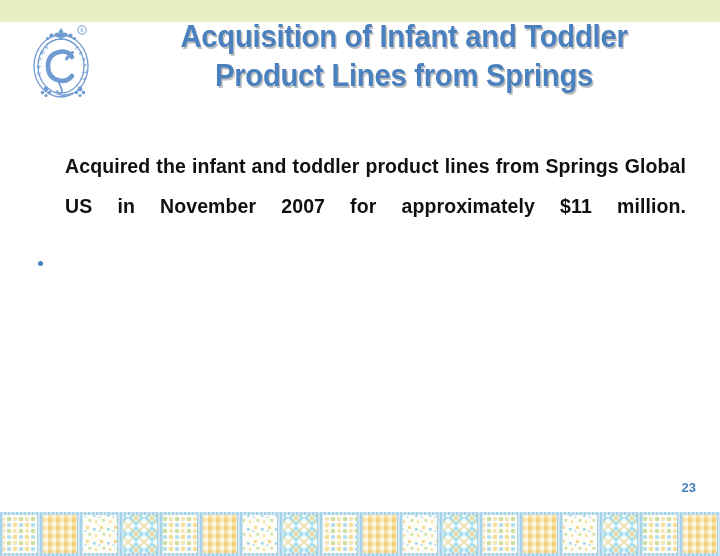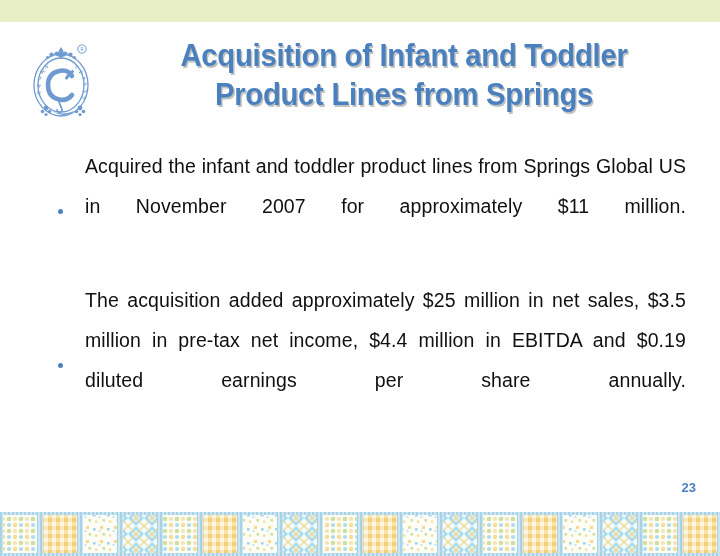--- a/index.html
+++ b/index.html
@@ -19,21 +19,21 @@
   .top-band {
     position: absolute;
     left: 0; top: 0;
     width: 720px; height: 22px;
     background: #e7eec4;
   }
 
   
   .header {
     position: absolute;
-    left: 0; top: 32px;
+    left: 0; top: 13px;
     width: 664px; height: 112px;
   }
 
   .logo {
     position: absolute;
     left: 24px; top: 8px;
     width: 78px; height: 84px;
   }
   .logo svg { display: block; }
 
@@ -55,23 +55,24 @@
   .title .line { display: block; white-space: nowrap; }
 
   
   .content {
     position: absolute;
     left: 0; top: 146px;
     width: 720px;
   }
   .bullet-row {
     display: flex;
-    align-items: center;
-    padding: 0 34px 0 58px;
+    align-items: flex-end;
+    padding: 0 34px 0 38px;
     margin-bottom: 14px;
+    font-weight: bold;
   }
   .bullet-marker {
     flex: 0 0 auto;
     width: 27px;
     padding-top: 11px;
     color: #4a80bd;
     font-size: 15px;
     line-height: 0;
   }
   .bullet-marker .dot {
@@ -191,24 +192,20 @@
 
 </div>
 
 <div class="content">
 
   <div class="bullet-row">
     <span class="bullet-marker"><span class="dot"></span></span>
     <span class="bullet-text">Acquired the infant and toddler product lines from Springs Global US in November 2007 for approximately $11 million.</span>
   </div>
 
-  <div class="bullet-row">
-    <span class="bullet-marker"><span class="dot"></span></span>
-    <span class="bullet-text">The acquisition added approximately $25 million in net sales, $3.5 million in pre-tax net income, $4.4 million in EBITDA and $0.19 diluted earnings per share annually.</span>
-  </div>
 
 </div>
 
 <div class="page-number">23</div>
 
 <div class="quilt-border">
   <svg width="720" height="46" viewBox="0 0 720 46" xmlns="http://www.w3.org/2000/svg">
     <defs>
 
       <pattern id="pat-dots" width="12" height="12" patternUnits="userSpaceOnUse">

